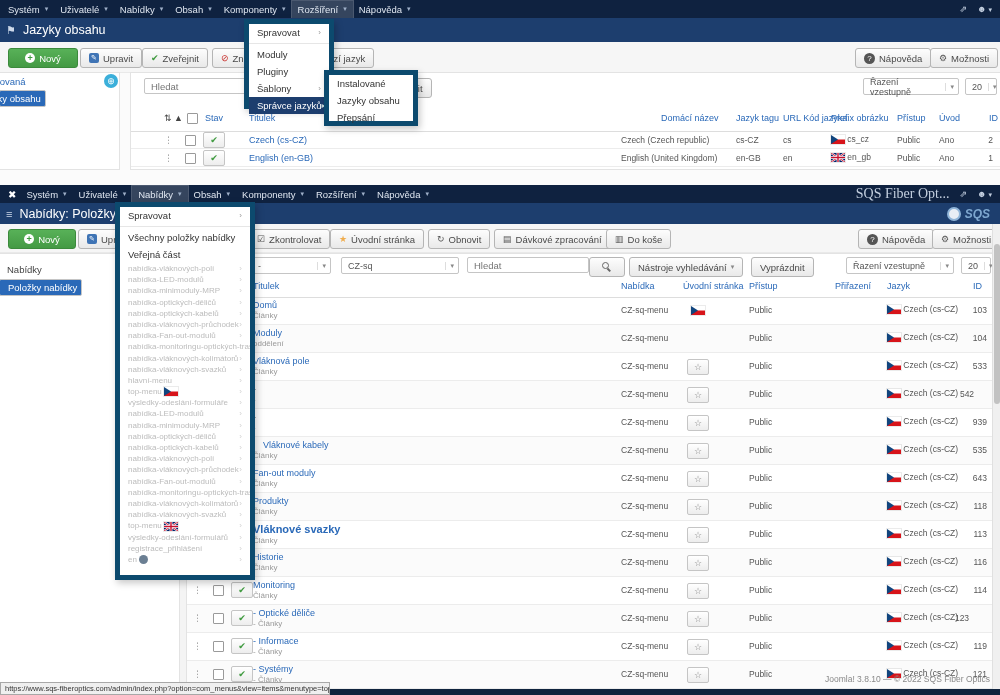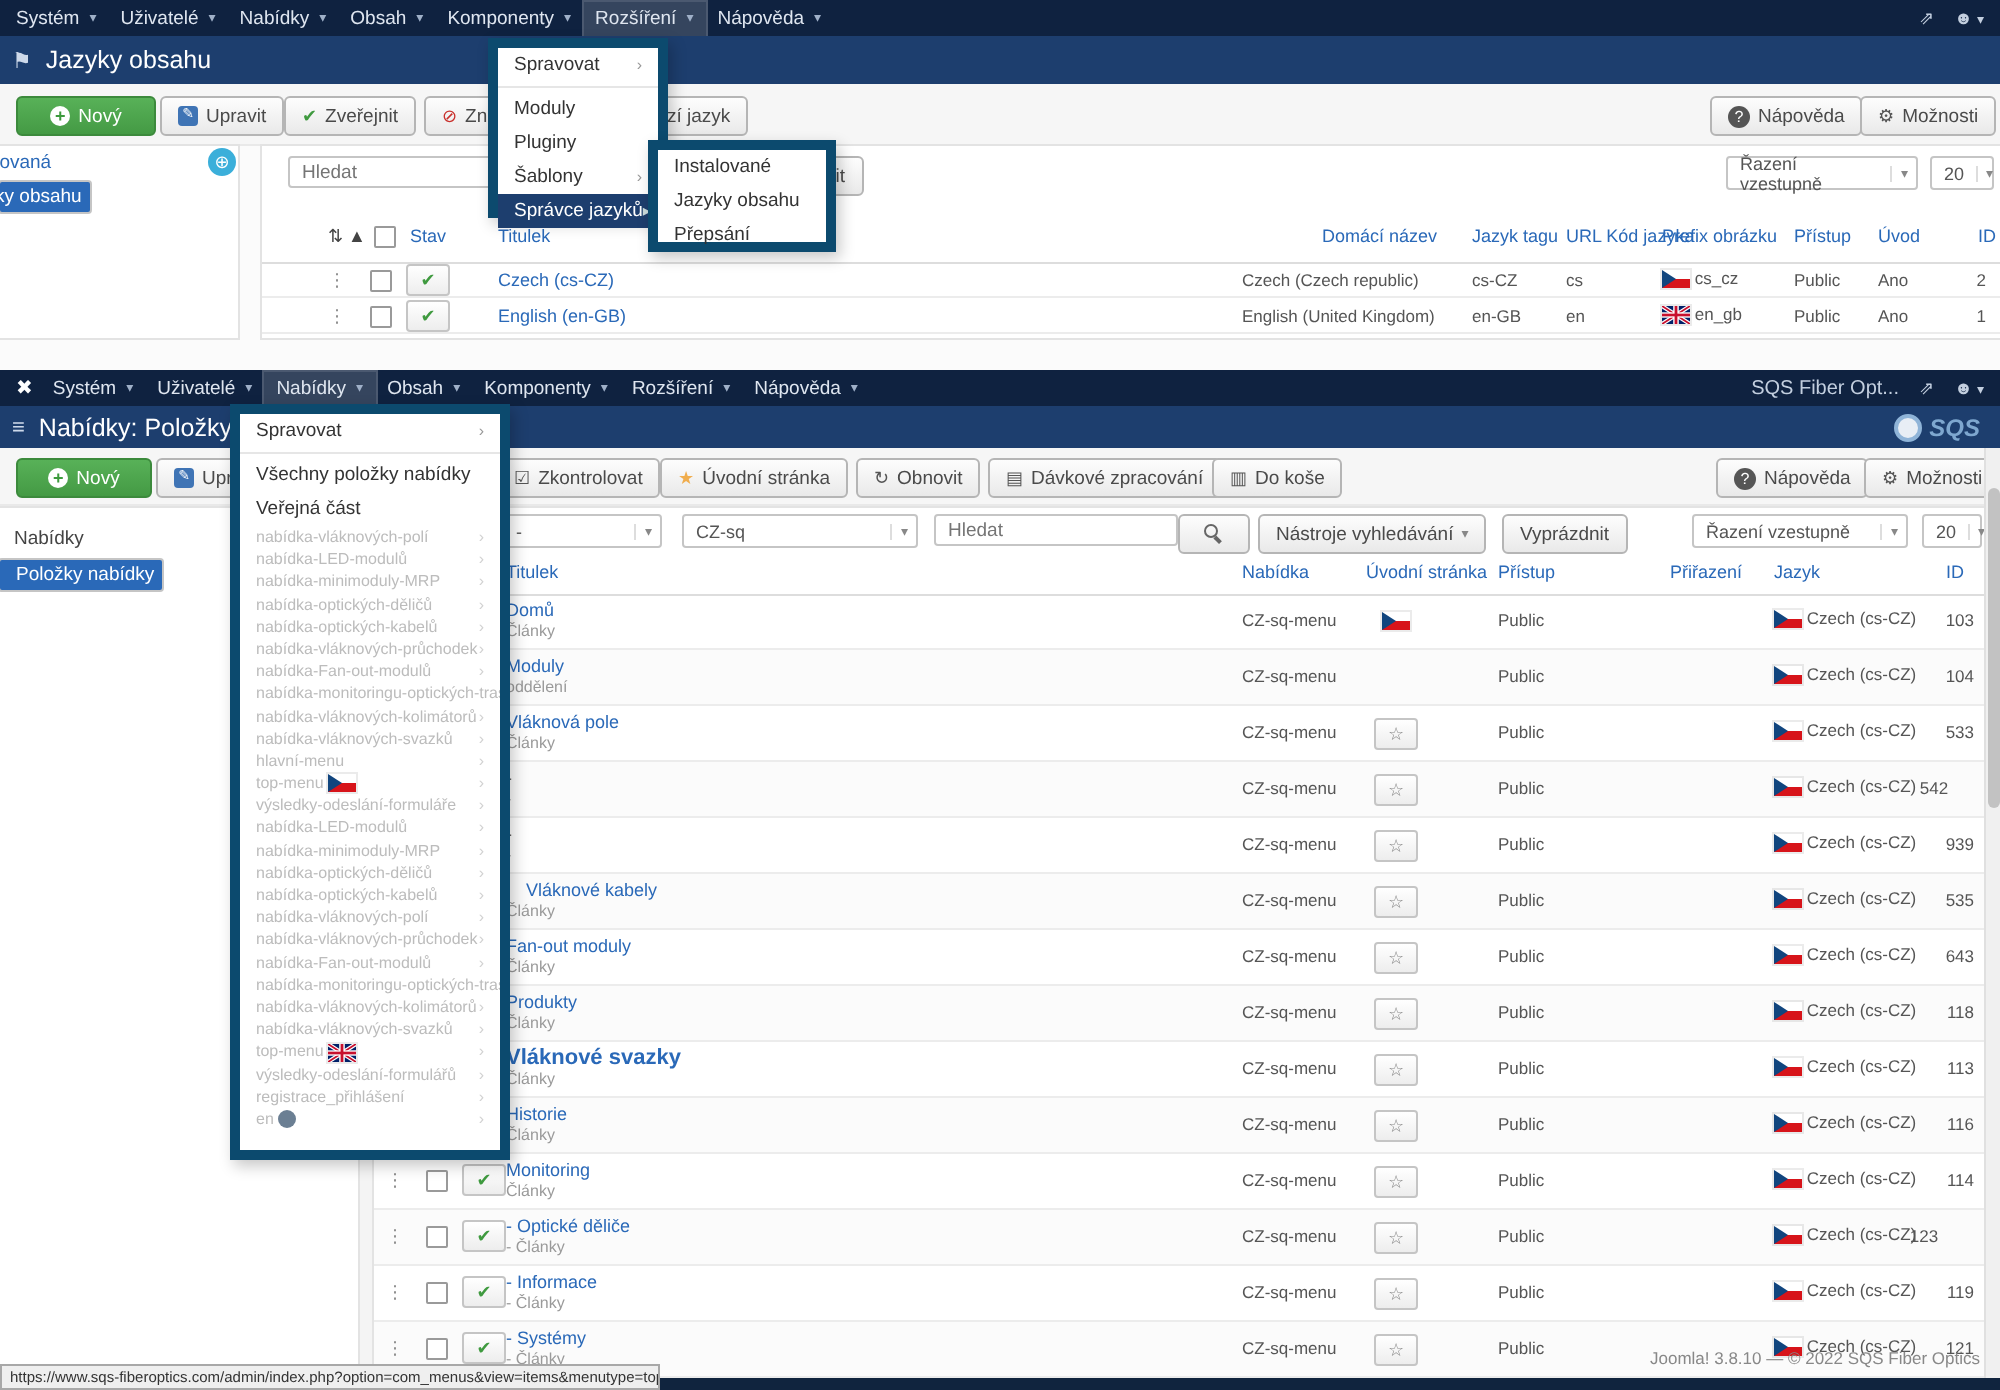--- a/index.html
+++ b/index.html
@@ -246,21 +246,21 @@
     <div class="nav" style="top:0;">
       <span class="jlogo">✖</span>
       <span class="navitem">Systém</span>
       <span class="navitem">Uživatelé</span>
       <span class="navitem active">Nabídky</span>
       <span class="navitem">Obsah</span>
       <span class="navitem">Komponenty</span>
       <span class="navitem">Rozšíření</span>
       <span class="navitem">Nápověda</span>
       <span class="navright">
-        <span style="font-size:10px;">SQS Fiber Opt...</span>
+        <span style="font-size:14px;font-family:Liberation Serif, serif;">SQS Fiber Opt...</span>
         <span class="ext-ic">⇗</span>
         <span class="usr">☻</span>
       </span>
     </div>
     <div class="tbar" style="top:18px;height:21px;">
       <span class="tico">≡</span>
       <span class="ttl">Nabídky: Položky (CZ-sq-menu)</span>
       <span class="sqslogo" style="margin-left:auto;padding-right:10px;">
         <span class="cir"></span>
           <span>SQS</span>

